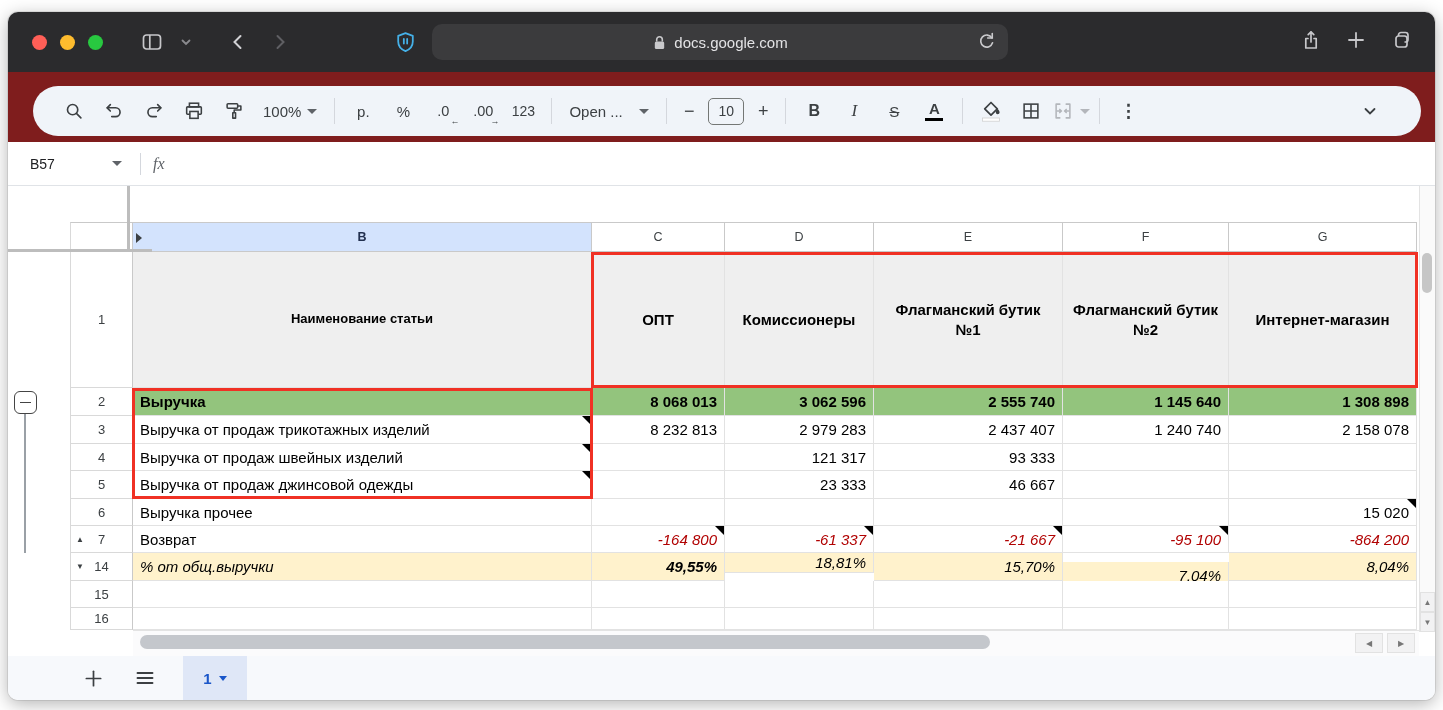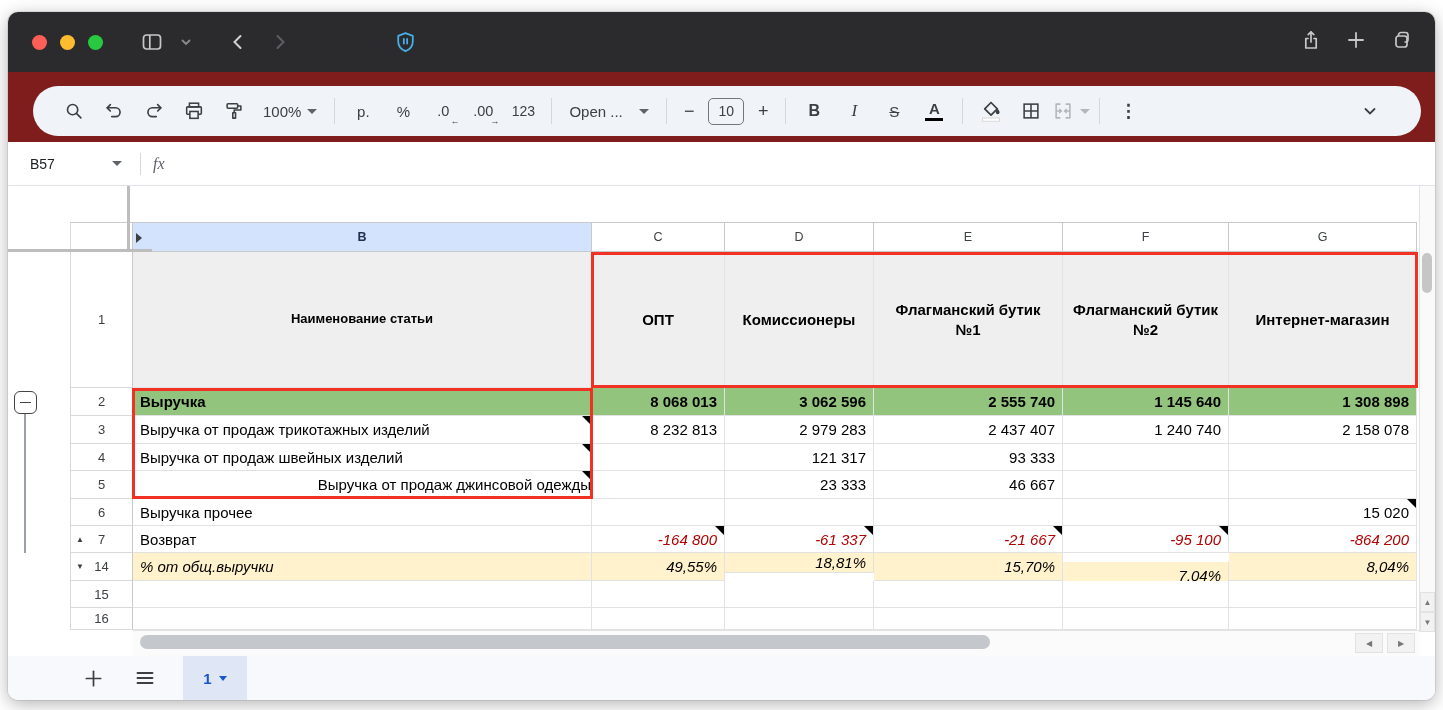--- a/index.html
+++ b/index.html
@@ -116,20 +116,33 @@
         </svg>
     </div>
     <div class="tb-btn" style="position:absolute;left:380px">
       <svg width="25" height="25" viewBox="0 0 24 24" fill="none" stroke="#45b1e8" stroke-width="1.7" stroke-linejoin="round">
           <path d="M12 3 L19 5.6 V11 C19 15.4 16.2 18.6 12 20.3 C7.8 18.6 5 15.4 5 11 V5.6 Z"></path>
           <line x1="10.4" y1="8.6" x2="10.4" y2="13" stroke-linecap="round"></line>
           <line x1="13.6" y1="8.6" x2="13.6" y2="13" stroke-linecap="round"></line>
         </svg>
     </div>
 
+    <div class="urlbar">
+      <svg width="15" height="17" viewBox="0 0 16 18">
+          <rect x="3" y="8" width="10" height="8" rx="1.6" fill="#c9c9cc"></rect>
+          <path d="M5 8 V5.8 a3 3 0 0 1 6 0 V8" stroke="#c9c9cc" stroke-width="1.7" fill="none"></path>
+        </svg>
+      <span>docs.google.com</span>
+      <span class="reload">
+        <svg width="23" height="23" viewBox="0 0 24 24" fill="none" stroke="#c9c9cc" stroke-width="1.7" stroke-linecap="round">
+            <path d="M17.6 8.2 A6.3 6.3 0 1 0 18.3 13.4"></path>
+            <path d="M18 3.6 V8.4 H13.2"></path>
+          </svg>
+      </span>
+    </div>
 
     <div class="title-right">
       <span>
         <svg width="24" height="24" viewBox="0 0 24 24" fill="none" stroke="#c7c7ca" stroke-width="1.7" stroke-linecap="round" stroke-linejoin="round">
             <path d="M9 10.5 H6.8 V20 H17.2 V10.5 H15"></path>
             <line x1="12" y1="14" x2="12" y2="4"></line>
             <path d="M9.2 6.6 L12 3.8 L14.8 6.6"></path>
           </svg>
       </span>
       <span>
@@ -361,21 +374,21 @@
         </div>
         <div class="cell val" style="position: absolute; left: 1055px; top: 258px; width: 166px; height: 27px;">
           <span></span>
         </div>
         <div class="cell val" style="position: absolute; left: 1221px; top: 258px; width: 188px; height: 27px;">
           <span></span>
         </div>
       </div>
       <div class="">
         <div class="rownum" style="position: absolute; left: 62px; top: 285px; width: 63px; height: 28px;">5</div>
-        <div class="cell lbl" style="position: absolute; left: 125px; top: 285px; width: 459px; height: 28px; justify-content: flex-end;">
+        <div class="cell lbl" style="position: absolute; left: 125px; top: 285px; width: 459px; height: 28px;">
           <span>Выручка от продаж джинсовой одежды</span>
           <span class="note"></span>
         </div>
         <div class="cell val" style="position: absolute; left: 584px; top: 285px; width: 133px; height: 28px;">
           <span></span>
         </div>
         <div class="cell val" style="position: absolute; left: 717px; top: 285px; width: 149px; height: 28px;">
           <span>23 333</span>
         </div>
         <div class="cell val" style="position: absolute; left: 866px; top: 285px; width: 189px; height: 28px;">
@@ -433,21 +446,21 @@
         </div>
         <div class="cell val" style="position: absolute; left: 1221px; top: 340px; width: 188px; height: 27px;">
           <span>-864 200</span>
         </div>
       </div>
       <div class="row-percent">
         <div class="rownum" style="position: absolute; left: 62px; top: 367px; width: 63px; height: 28px;">14<span class="gmark">▼</span></div>
         <div class="cell lbl" style="position: absolute; left: 125px; top: 367px; width: 459px; height: 28px;">
           <span>% от общ.выручки</span>
         </div>
-        <div class="cell val" style="position: absolute; left: 584px; top: 367px; width: 133px; height: 28px;">
+        <div class="cell val" style="position: absolute; left: 584px; top: 367px; width: 133px; height: 28px; font-weight: bold;">
           <span>49,55%</span>
         </div>
         <div class="cell val" style="position: absolute; left: 717px; top: 367px; width: 149px; height: 20px;">
           <span>18,81%</span>
         </div>
         <div class="cell val" style="position: absolute; left: 866px; top: 367px; width: 189px; height: 28px;">
           <span>15,70%</span>
         </div>
         <div class="cell val" style="position: absolute; left: 1055px; top: 376px; width: 166px; height: 28px;">
           <span>7,04%</span>

